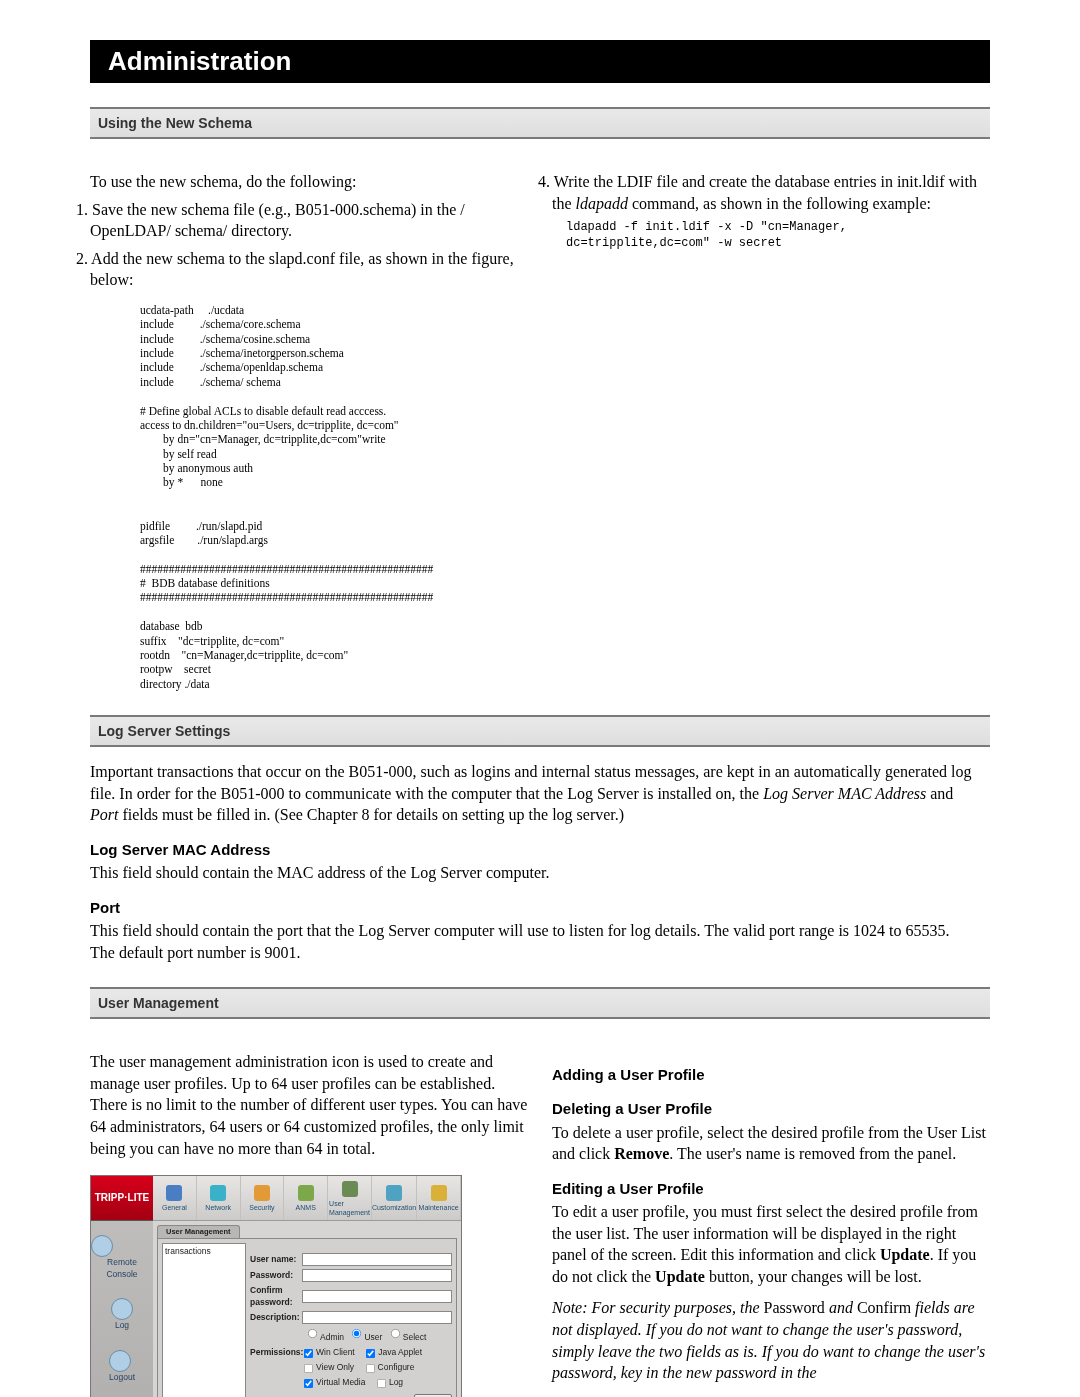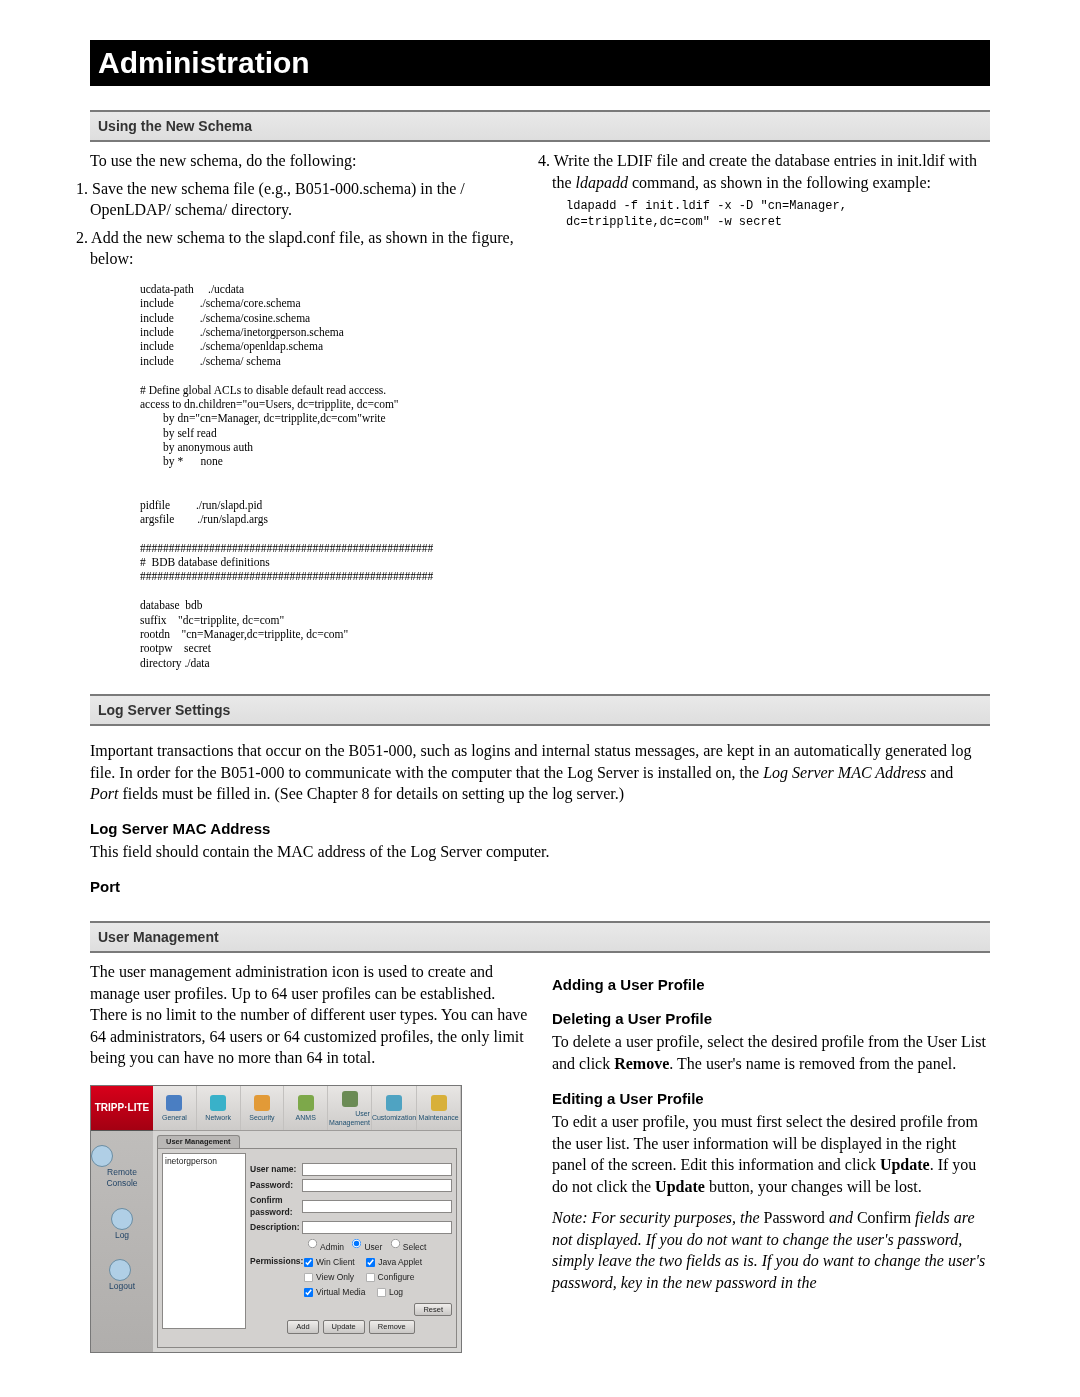--- a/index.html
+++ b/index.html
@@ -1,29 +1,29 @@
 <!DOCTYPE html>
 <html><head>
 <meta charset="utf-8">
 <style>
   body { margin:0; background:#fff; font-family: "Times New Roman", serif; color:#000; width:1080px; }
   .page { padding:40px 90px 20px 90px; }
-  .banner { background:#000; color:#fff; font-family: Arial, sans-serif; font-weight:bold; font-size:30px; padding:6px 8px; }
+  .banner { background:#000; color:#fff; font-family: Arial, sans-serif; font-weight:bold; font-size:26px; padding:6px 18px; }
   .sec-head { border-top:2px solid #7a7a7a; border-bottom:2px solid #7a7a7a; background:linear-gradient(#e9e9e9,#dedede); color:#333; font-family: Arial, sans-serif; font-weight:bold; font-size:14px; padding:6px 8px; margin-top:24px; }
-  .twocol { display:flex; gap:24px; margin-top:8px; }
+  .twocol { display:flex; gap:24px; margin-top:32px; }
   .col { flex:1; font-size:16px; line-height:1.35; }
   .col p { margin:0 0 6px 0; }
   .num { margin:4px 0 4px 14px; text-indent:-14px; }
   .code { font-family: "Courier New", monospace; font-size:12px; line-height:1.3; }
   .bold { font-family: Arial, sans-serif; font-weight:bold; font-size:15px; margin-top:14px; margin-bottom:2px; }
   .body-full { font-size:16px; line-height:1.35; margin-top:14px; }
   .body-full p { margin:0 16px 4px 0; }
   .conf { margin:12px 0 0 50px; font-family:"Times New Roman",serif; font-size:11.5px; line-height:1.25; white-space:pre; }
   .shot { margin:16px 0 0 0; width:370px; border:1px solid #777; background:#d6d5d3; font-family: Tahoma, sans-serif; font-size:8.5px; color:#222; }
-  .topbar { display:flex;text-align:right; }
+  .topbar { display:flex; }
   .logo { width:62px; height:44px; background:linear-gradient(#d8001a,#a30012); color:#fff; font-family: Impact, Arial, sans-serif; font-size:10px; font-weight:bold; display:flex; align-items:center; justify-content:center; border-bottom:1px solid #555; }
   .menu { flex:1; display:flex; background:linear-gradient(#e8e6e4,#cdcbc9); border-bottom:1px solid #9e9c9a; }
   .menu-item { flex:1; display:flex; flex-direction:column; align-items:center; justify-content:center; border-right:1px solid #c3c1bf; font-size:7px; color:#205070; gap:2px; padding-top:2px; }
   .menu-item .mi { width:16px; height:16px; border-radius:3px; background:#5ca84f; }
   .c1 { background:#4a7ec2!important; } .c2 { background:#39b1c9!important; } .c3 { background:#e29a37!important; }
   .c4 { background:#7da84a!important; } .c5 { background:#6b8b55!important; } .c6 { background:#4fa3c2!important; }
   .c7 { background:#d8b03a!important; }
   .main { display:flex; }
   .side { width:62px; background:linear-gradient(#bfbdbb,#b0aeac); display:flex; flex-direction:column; align-items:center; gap:18px; padding-top:14px; color:#224466; }
   .sic { width:20px; height:20px; border-radius:50%; background:#b0cfe6; border:1px solid #6a8da3; }
@@ -97,20 +97,21 @@
   </div>
 
   <div class="sec-head">Log Server Settings</div>
   <div class="body-full">
     <p>
       <span>Important transactions that occur on the B051-000, such as logins and internal status messages, are kept in an automatically generated log file. In order for the B051-000 to communicate with the computer that the Log Server is installed on, the </span><span class="italic">Log Server MAC Address</span><span> and </span><span class="italic">Port</span><span> fields must be filled in. (See Chapter 8 for details on setting up the log server.)</span>
     </p>
     <div class="bold">Log Server MAC Address</div>
     <p>This field should contain the MAC address of the Log Server computer.</p>
     <div class="bold">Port</div>
+    <p>This field should contain the port that the Log Server computer will use to listen for log details. The valid port range is 1024 to 65535. The default port number is 9001.</p>
   </div>
 
   <div class="sec-head">User Management</div>
   <div class="twocol">
     <div class="col">
       <p>The user management administration icon is used to create and manage user profiles. Up to 64 user profiles can be established. There is no limit to the number of different user types. You can have 64 administrators, 64 users or 64 customized profiles, the only limit being you can have no more than 64 in total.</p>
 
       <div class="shot">
         <div class="topbar">
           <div class="logo">TRIPP·LITE</div>
@@ -148,21 +149,21 @@
         </div>
         <div class="main">
           <div class="side">
             <div style="text-align:center"><div class="sic"></div><span>Remote Console</span></div>
             <div style="text-align:center"><div class="sic"></div><span>Log</span></div>
             <div style="text-align:center"><div class="sic"></div><span>Logout</span></div>
           </div>
           <div class="content">
             <div class="tab">User Management</div>
             <div class="panel">
-              <div class="ulist"><span>inetorgperson</span></div>
+              <div class="ulist"><span>transactions</span></div>
               <div class="form">
                 <div class="frow">
                     <div class="flab">User name:</div>
                     <div class="finp"></div>
                   </div>
                 <div class="frow">
                     <div class="flab">Password:</div>
                     <div class="finp"></div>
                   </div>
                 <div class="frow">

